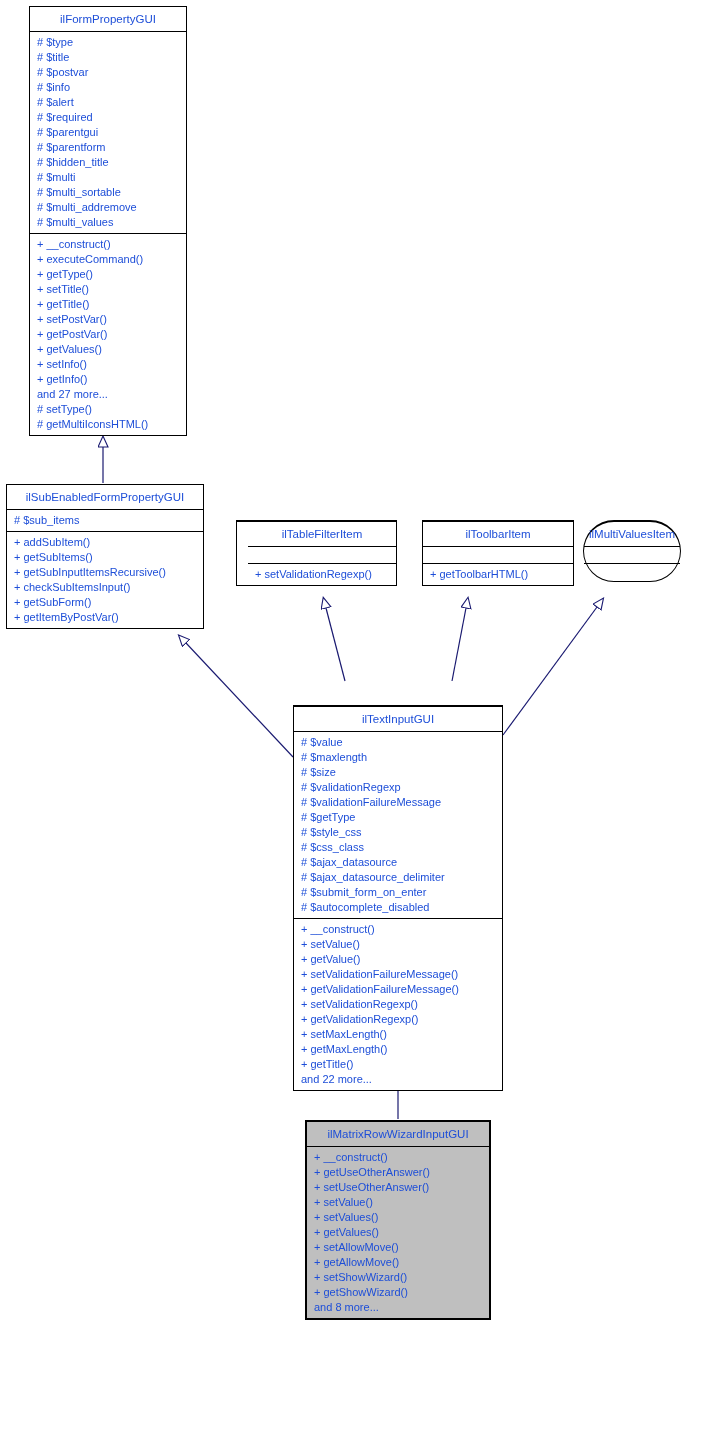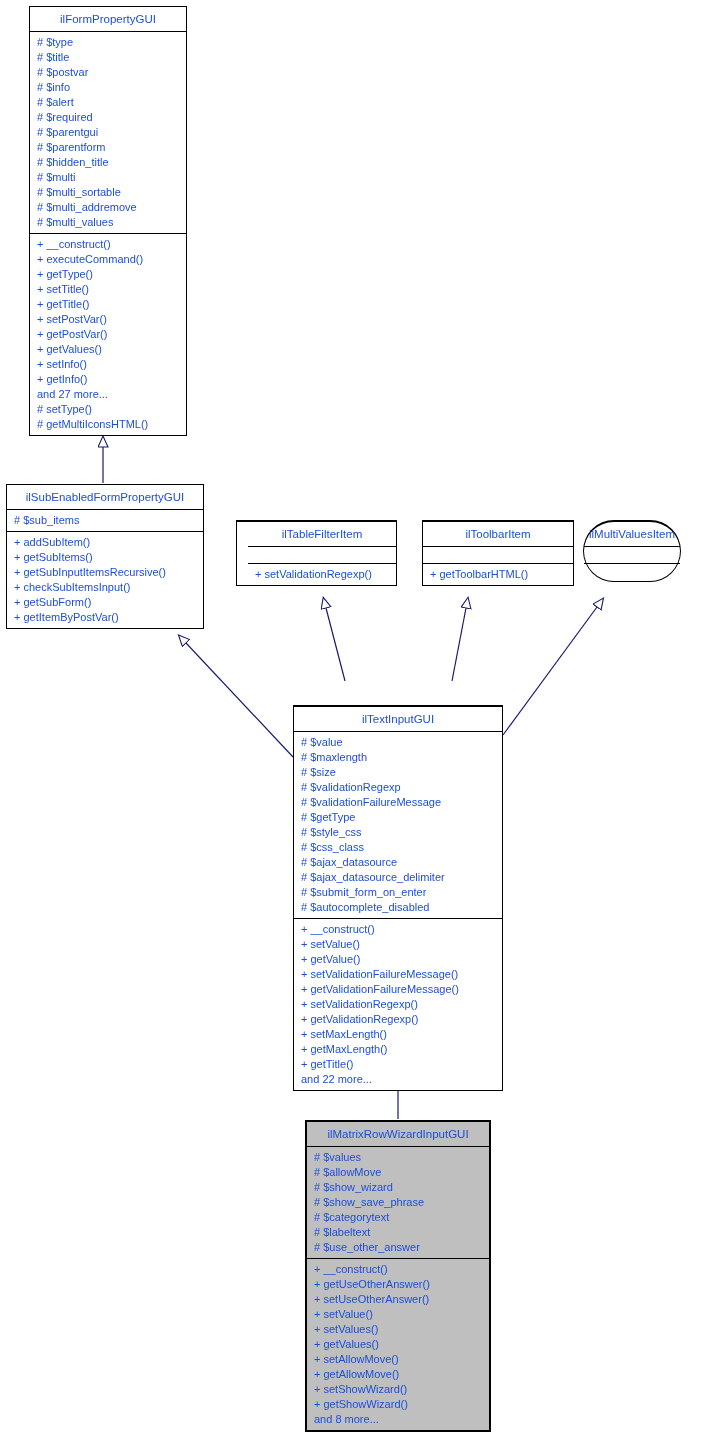--- a/index.html
+++ b/index.html
@@ -174,29 +174,20 @@
         <div class="member">+ getValidationRegexp()</div>
         <div class="member">+ setMaxLength()</div>
         <div class="member">+ getMaxLength()</div>
         <div class="member">+ getTitle()</div>
         <div class="member">and 22 more...</div>
       </div>
   </div>
 
   <div class="uml-box highlight" style="left:305px; top:1120px; width:186px;">
     <div class="uml-title">ilMatrixRowWizardInputGUI</div>
-    <div class="uml-section attrs">
-        <div class="member"># $values</div>
-        <div class="member"># $allowMove</div>
-        <div class="member"># $show_wizard</div>
-        <div class="member"># $show_save_phrase</div>
-        <div class="member"># $categorytext</div>
-        <div class="member"># $labeltext</div>
-        <div class="member"># $use_other_answer</div>
-      </div>
     <div class="uml-section">
         <div class="member">+ __construct()</div>
         <div class="member">+ getUseOtherAnswer()</div>
         <div class="member">+ setUseOtherAnswer()</div>
         <div class="member">+ setValue()</div>
         <div class="member">+ setValues()</div>
         <div class="member">+ getValues()</div>
         <div class="member">+ setAllowMove()</div>
         <div class="member">+ getAllowMove()</div>
         <div class="member">+ setShowWizard()</div>

